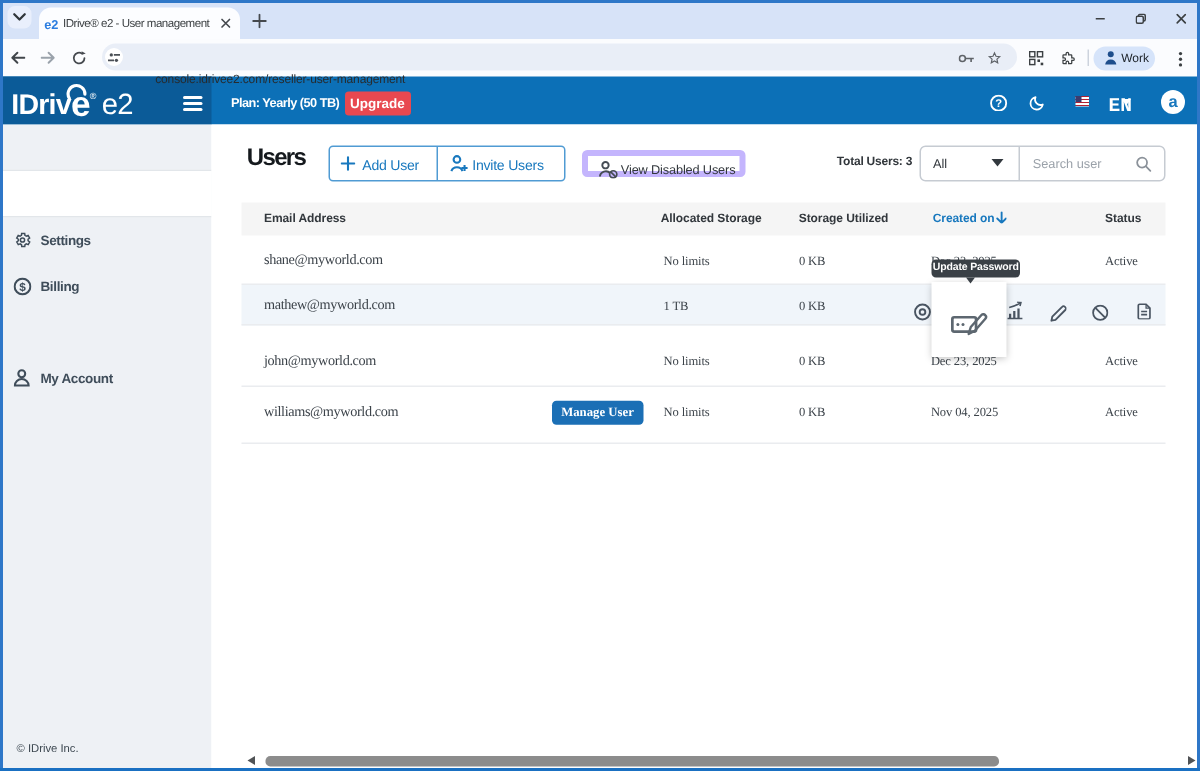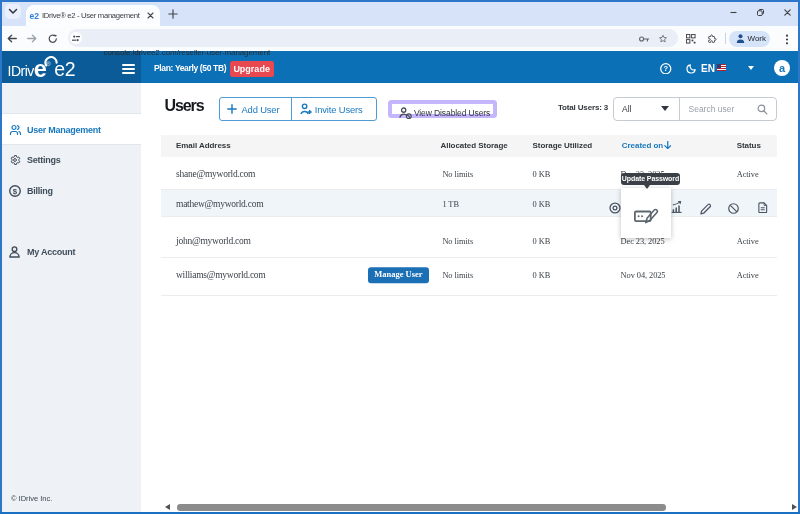--- a/index.html
+++ b/index.html
@@ -27,21 +27,21 @@
 #urltext { left:91.5px; top:48px; font-size:8px; color:#272b2e; z-index:6; letter-spacing:-0.1px;margin-left:12px;}
 
 
 #hdr { left:0; top:51px; width:800px; height:32px; background:#0c70b7; }
 #hdrleft { left:0; top:51px; width:141px; height:32px; background:#0b5b98; color:#fff; }
 #logo { left:7.5px; top:54.5px; color:#fff; }
 #burger { left:121.5px; top:63.5px; width:13px; height:11px; }
 #burger div { height:2.2px; background:#fff; margin-bottom:2.2px; border-radius:1px;}
 #plan { left:154px; top:62.5px; font-size:8.5px; font-weight:600; color:#fff; letter-spacing:-0.35px;}
 #upgrade { left:229.7px; top:60.5px; width:43.9px; height:16.5px; background:#e84850; border-radius:2.5px; color:#fff; font-size:9px; font-weight:700; text-align:center; line-height:16px; }
-#hdr-en { left:701px; top:63px; color:#fff; font-size:10px; font-weight:700; }
+#hdr-en { left:739px; top:63px; color:#fff; font-size:13px; font-weight:700;font-family:Liberation Mono, monospace; }
 #avatar { left:773.6px; top:59.6px; width:16.8px; height:16.8px; background:#fff; border-radius:50%; color:#1878be; font-size:11px; font-weight:700; text-align:center; line-height:16.5px; }
 
 
 #sidebar { left:0; top:83px; width:141px; height:429px; background:#eef1f5; }
 #main { left:141px; top:83px; width:659px; height:429px; background:#fff; }
 .sitem { position:absolute; left:0; width:141px; height:31px; white-space:nowrap;}
 .sitem .txt { position:absolute; left:27px; top:50%; transform:translateY(-50%); font-size:9px; font-weight:700; color:#3f4d5a; letter-spacing:-0.25px;}
 .sitem svg { position:absolute; left:9px; top:50%; transform:translateY(-50%); }
 #active-item { left:0; top:112.6px; width:141px; height:32.3px; background:#fff; border-top:1px solid #e2e6ea; border-bottom:1px solid #e2e6ea; }
 #copy { left:11px; top:493.5px; font-size:7.5px; color:#3c4750; }
@@ -161,21 +161,21 @@
     </svg>
   <div class="abs" style="left:747.5px;top:34px;font-size:8px;color:#20262c;z-index:6;">Work</div>
   <svg class="abs" style="left:785px;top:33.5px;z-index:6" width="4" height="11" viewBox="0 0 4 11">
       <circle cx="2" cy="1.7" r="1.1" fill="#3c4043"></circle>
       <circle cx="2" cy="5.5" r="1.1" fill="#3c4043"></circle>
       <circle cx="2" cy="9.3" r="1.1" fill="#3c4043"></circle>
     </svg>
 
   <div class="abs" id="hdr"></div>
   <div class="abs" id="hdrleft"></div>
-  <div class="abs" id="logo"><span style="font-weight:400;font-size:14px;letter-spacing:-0.5px">IDriv</span><span style="font-weight:700;font-size:23.5px;letter-spacing:-0.5px;position:relative;top:1.5px">e</span><span style="font-size:6px;vertical-align:10px">®</span><span style="font-weight:400;font-size:19.5px;margin-left:3.5px;letter-spacing:-0.5px">e2</span></div>
+  <div class="abs" id="logo"><span style="font-weight:700;font-size:19px;letter-spacing:-0.5px">IDriv</span><span style="font-weight:700;font-size:23.5px;letter-spacing:-0.5px;position:relative;top:1.5px">e</span><span style="font-size:6px;vertical-align:10px">®</span><span style="font-weight:400;font-size:19.5px;margin-left:3.5px;letter-spacing:-0.5px">e2</span></div>
   <svg class="abs" style="left:43.5px;top:54.5px;z-index:3" width="15" height="12" viewBox="0 0 15 12">
       <path d="M2.2 10.5 A5.6 5.6 0 1 1 12.6 7.8" fill="none" stroke="#fff" stroke-width="2.1" stroke-linecap="round"></path>
     </svg>
   <div class="abs" id="burger">
       <div></div>
       <div></div>
       <div></div>
     </div>
   <div class="abs" id="plan">Plan: Yearly (50 TB)</div>
   <div class="abs" id="upgrade">Upgrade</div>
@@ -188,29 +188,20 @@
     </svg>
 
   <div class="abs" style="left:717px;top:64.4px;width:9.4px;height:6.2px;background:repeating-linear-gradient(#b22234 0,#b22234 1px,#fff 1px,#fff 2px);"></div>
   <div class="abs" style="left:717px;top:64.4px;width:4.2px;height:3.2px;background:#3c3b6e;"></div>
   <div class="abs" id="hdr-en">EN</div>
   <div class="abs" style="left:748.4px;top:66px;width:0;height:0;border-left:3.6px solid transparent;border-right:3.6px solid transparent;border-top:4.6px solid #fff;"></div>
   <div class="abs" id="avatar">a</div>
 
   <div class="abs" id="sidebar"></div>
   <div class="abs" id="active-item"></div>
-  <div class="abs sitem" style="top:114.7px">
-    <svg width="13" height="12" viewBox="0 0 24 24" fill="none" stroke="#1878be" stroke-width="2.4" stroke-linecap="round" stroke-linejoin="round">
-        <path d="M16 21v-2a4 4 0 0 0-4-4H6a4 4 0 0 0-4 4v2"></path>
-        <circle cx="9" cy="7" r="4"></circle>
-        <path d="M22 21v-2a4 4 0 0 0-3-3.87"></path>
-        <path d="M16 3.13a4 4 0 0 1 0 7.75"></path>
-      </svg>
-    <span class="txt" style="color:#1878be">User Management</span>
-  </div>
   <div class="abs sitem" style="top:144.3px">
     <svg width="12" height="12" viewBox="0 0 24 24">
         <path d="M19.4 13a7.6 7.6 0 0 0 .1-1 7.6 7.6 0 0 0-.1-1l2.1-1.6-2-3.5-2.5 1a7.7 7.7 0 0 0-1.7-1l-.4-2.7h-4l-.4 2.7a7.7 7.7 0 0 0-1.7 1l-2.5-1-2 3.5L6.5 11a7.6 7.6 0 0 0 0 2l-2.1 1.6 2 3.5 2.5-1a7.7 7.7 0 0 0 1.7 1l.4 2.7h4l.4-2.7a7.7 7.7 0 0 0 1.7-1l2.5 1 2-3.5z" fill="none" stroke="#3f4d5a" stroke-width="2"></path>
         <circle cx="12" cy="12" r="2.8" fill="none" stroke="#3f4d5a" stroke-width="2"></circle>
       </svg>
     <span class="txt">Settings</span>
   </div>
   <div class="abs sitem" style="top:175.5px">
     <svg width="12" height="12" viewBox="0 0 13 13">
         <circle cx="6.5" cy="6.5" r="5.7" fill="none" stroke="#3f4d5a" stroke-width="1.5"></circle>

